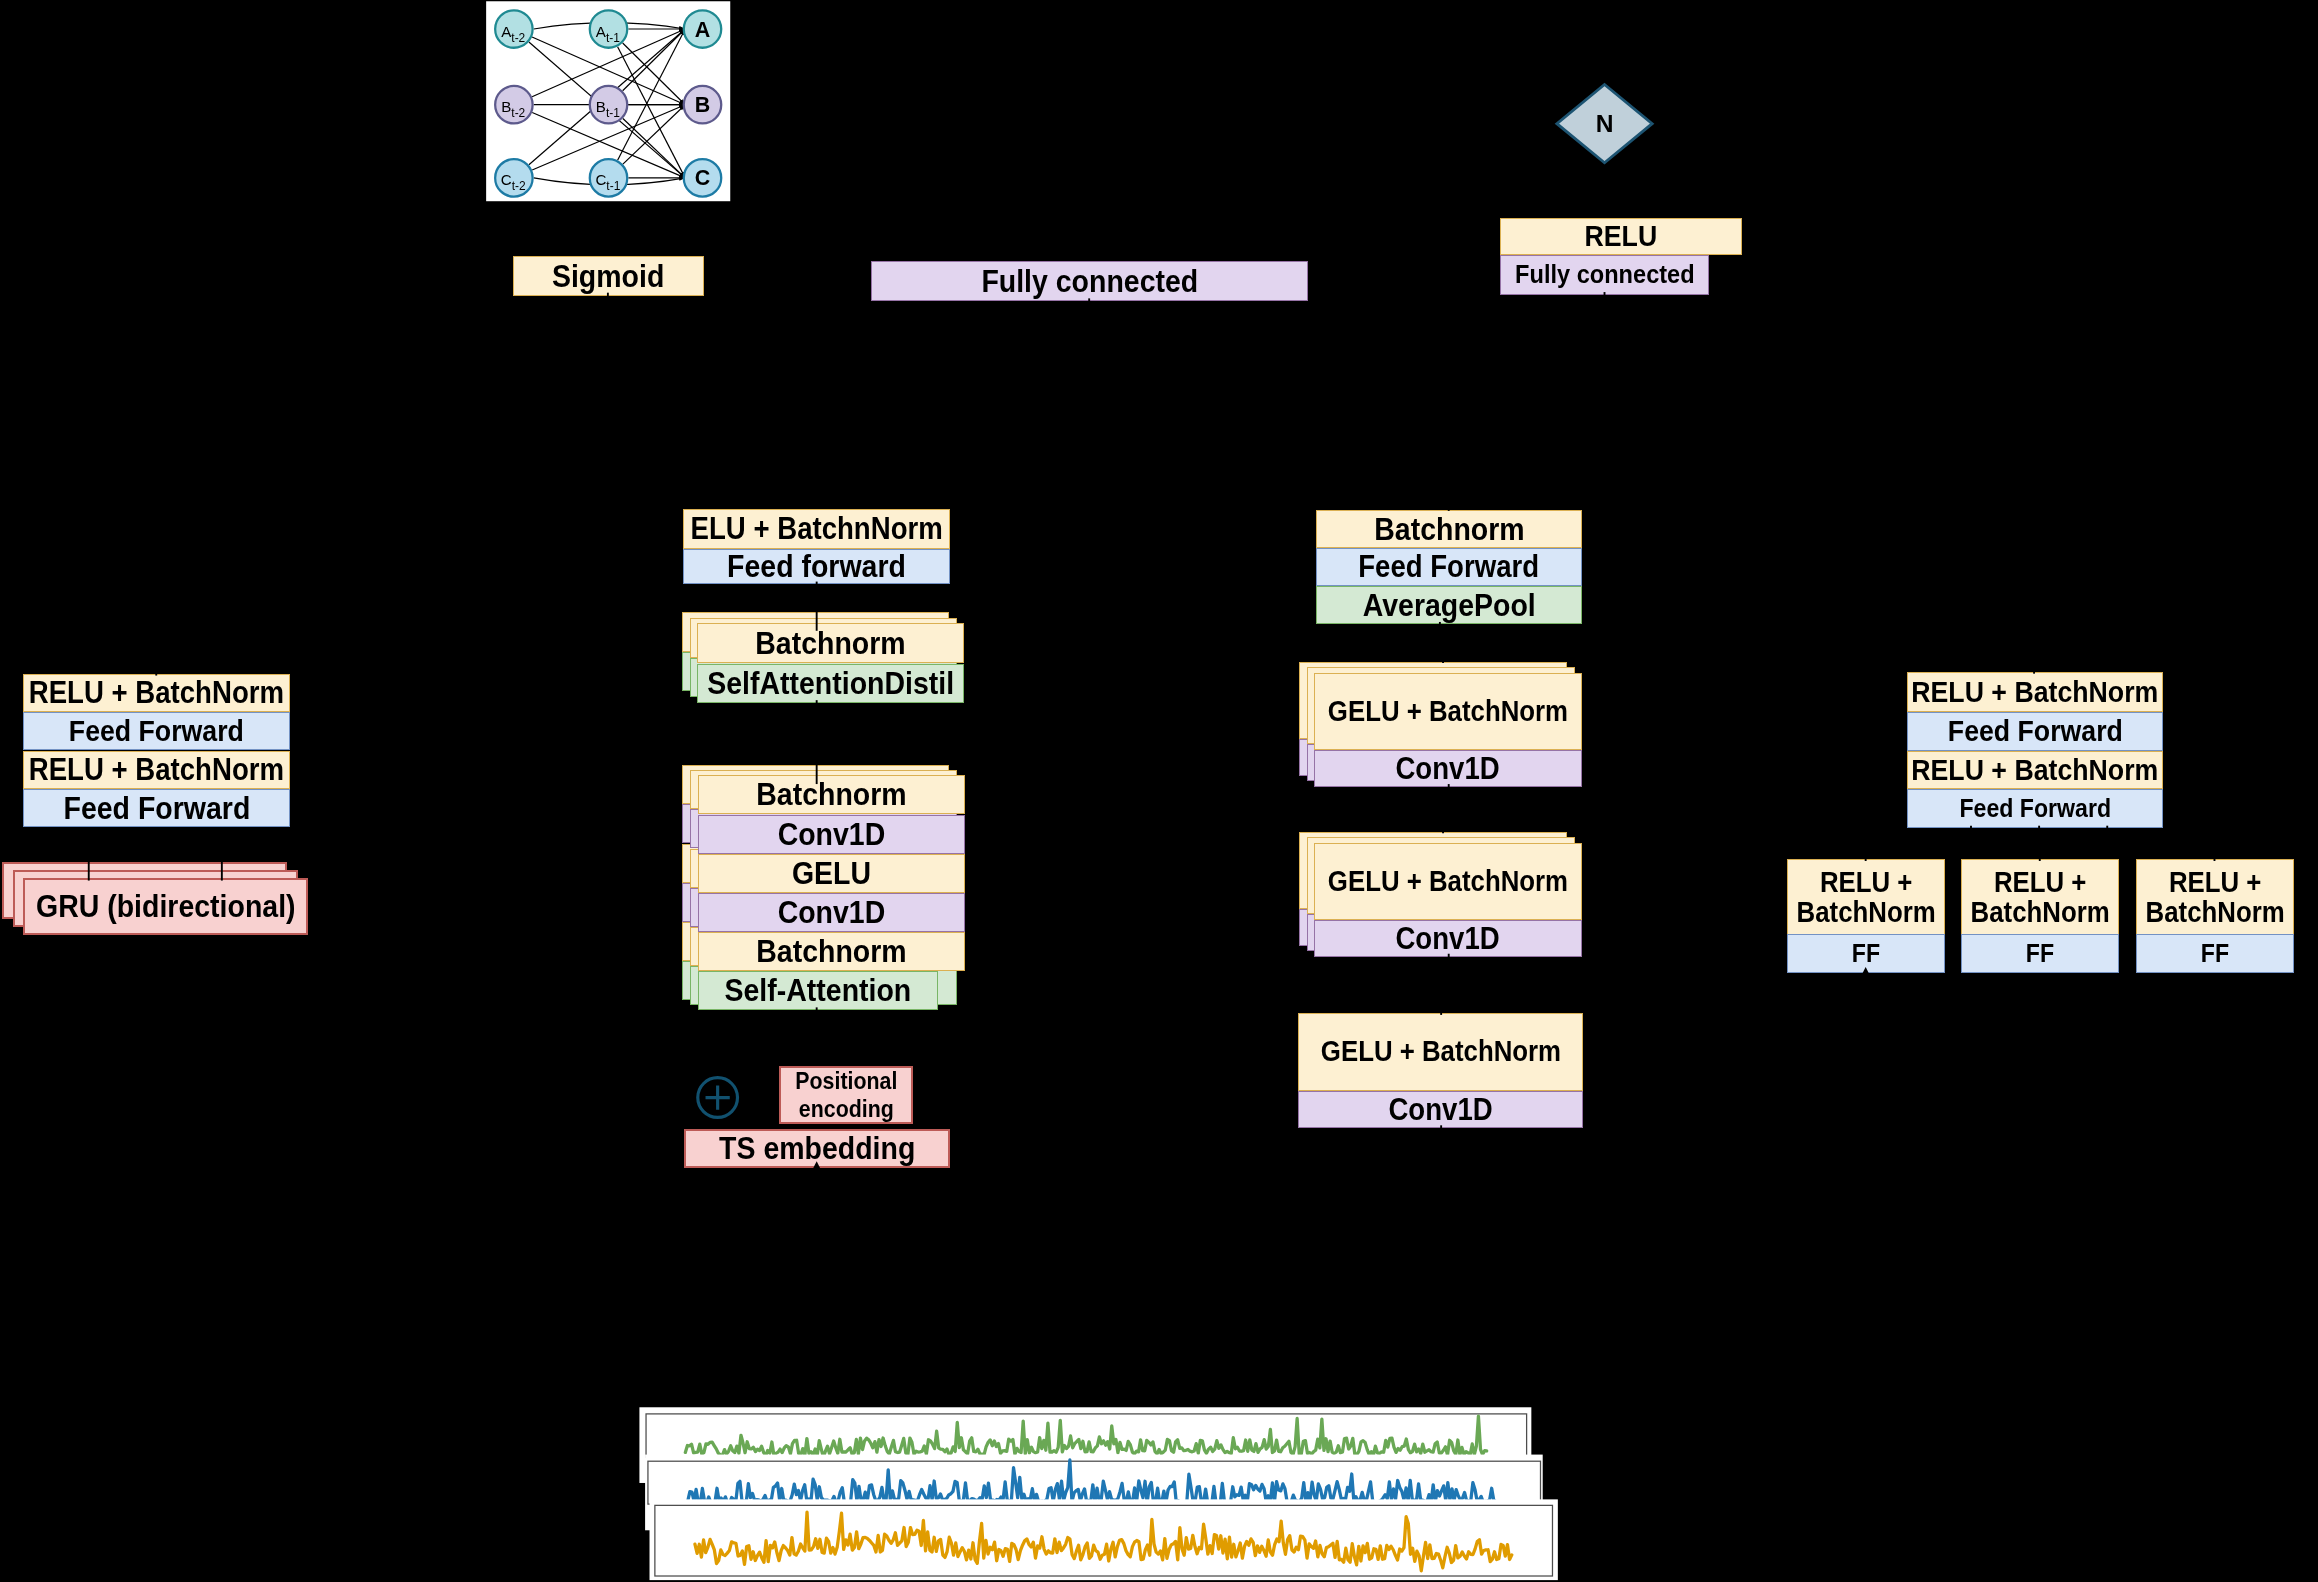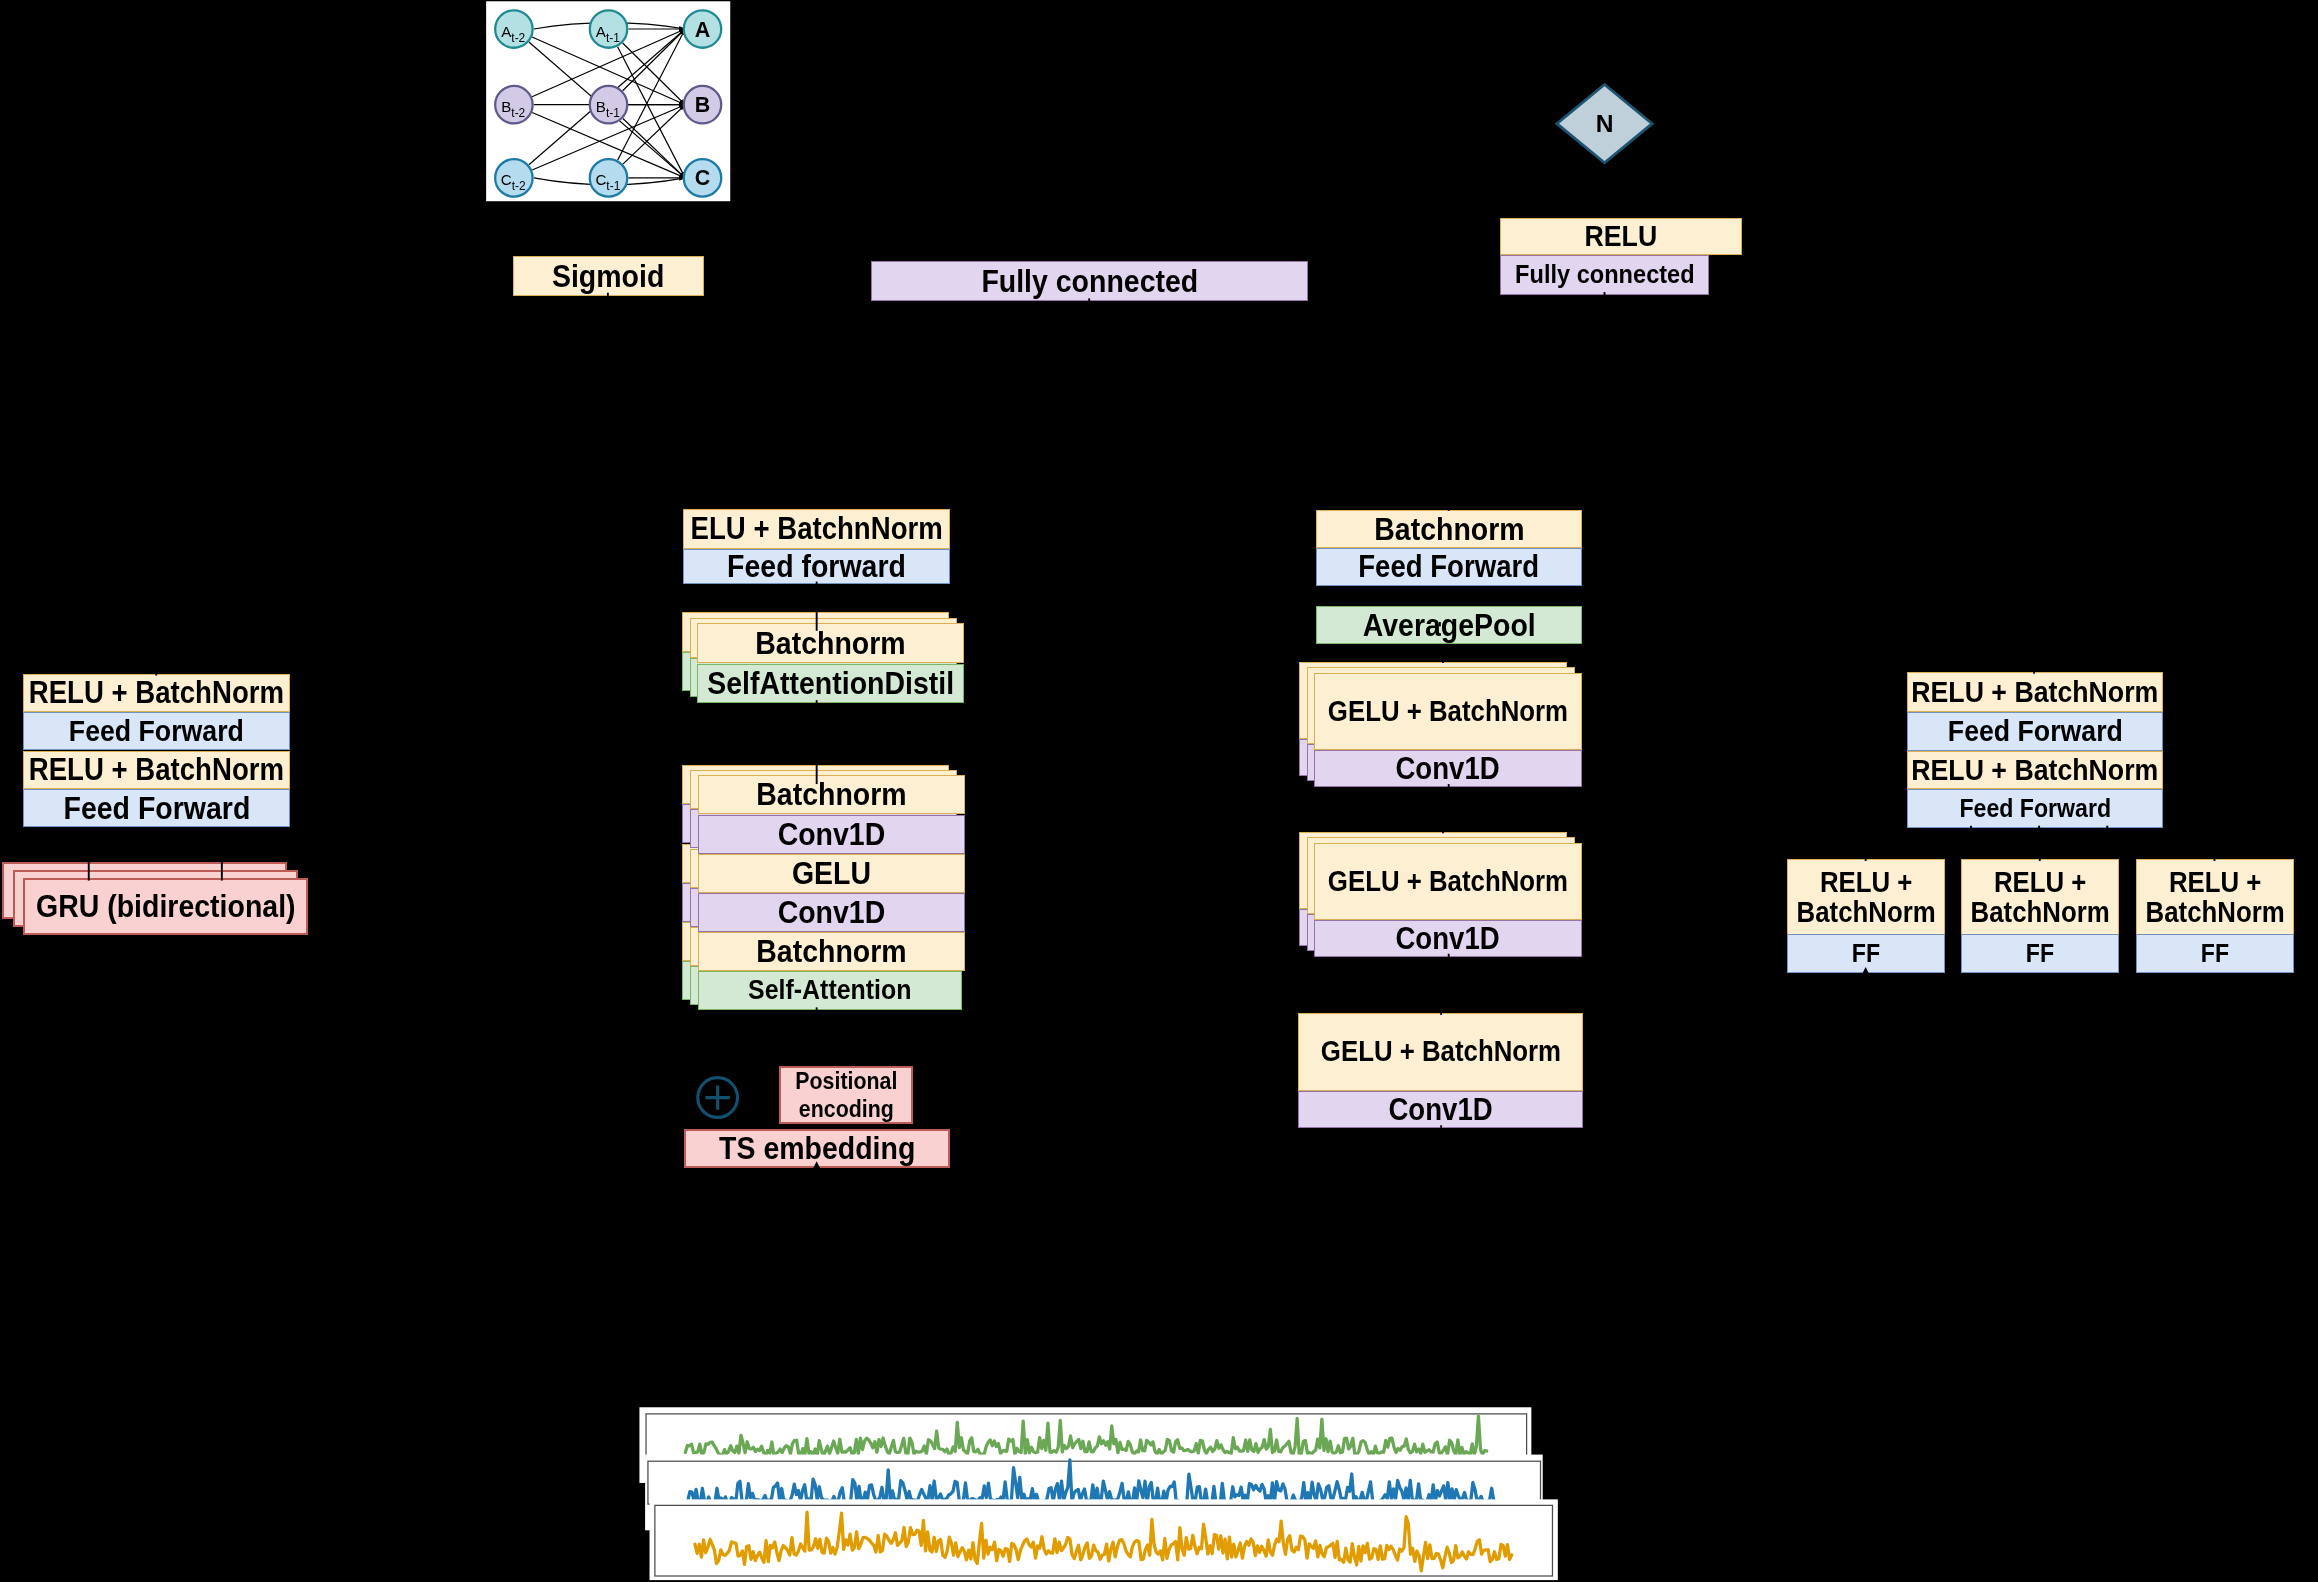--- a/index.html
+++ b/index.html
@@ -175,21 +175,21 @@
       </div>
       <div class="layer" style="left: 698px; top: 854px; width: 267px; height: 39px; background: rgb(253, 240, 210); border: 1.9px solid rgb(219, 176, 82); font-size: 32px; line-height: 1.02;">
         <span>GELU</span>
       </div>
       <div class="layer" style="left: 698px; top: 893px; width: 267px; height: 39px; background: rgb(226, 213, 239); border: 1.9px solid rgb(150, 115, 166); font-size: 32px; line-height: 1.02;">
         <span>Conv1D</span>
       </div>
       <div class="layer" style="left: 698px; top: 932px; width: 267px; height: 39px; background: rgb(253, 240, 210); border: 1.9px solid rgb(219, 176, 82); font-size: 32px; line-height: 1.02;">
         <span>Batchnorm</span>
       </div>
-      <div class="layer" style="left: 698px; top: 971px; width: 264px; height: 39px; background: rgb(212, 233, 211); border: 1.9px solid rgb(121, 181, 102); font-size: 28px; line-height: 1.02;">
+      <div class="layer" style="left: 698px; top: 971px; width: 240px; height: 39px; background: rgb(212, 233, 211); border: 1.9px solid rgb(121, 181, 102); font-size: 32px; line-height: 1.02;">
         <span>Self-Attention</span>
       </div>
     </div>
     <div style="position: absolute; left: 0px; top: 0px;">
       <div class="layer" style="left: 779px; top: 1066px; width: 134px; height: 58px; background: rgb(248, 209, 208); border: 2.5px solid rgb(189, 91, 87); font-size: 24px; line-height: 1.17;">
         <span>Positional
 encoding</span>
       </div>
     </div>
     <div style="position: absolute; left: 0px; top: 0px;">
@@ -197,21 +197,21 @@
         <span>TS embedding</span>
       </div>
     </div>
     <div style="position: absolute; left: 0px; top: 0px;">
       <div class="layer" style="left: 1316px; top: 510px; width: 266px; height: 38px; background: rgb(253, 240, 210); border: 1.9px solid rgb(219, 176, 82); font-size: 32px; line-height: 1.02;">
         <span>Batchnorm</span>
       </div>
       <div class="layer" style="left: 1316px; top: 548px; width: 266px; height: 38px; background: rgb(216, 230, 248); border: 1.9px solid rgb(115, 146, 196); font-size: 31px; line-height: 1.02;">
         <span>Feed Forward</span>
       </div>
-      <div class="layer" style="left: 1316px; top: 586px; width: 266px; height: 38px; background: rgb(212, 233, 211); border: 1.9px solid rgb(121, 181, 102); font-size: 32px; line-height: 1.02; margin-top: 20px;">
+      <div class="layer" style="left: 1316px; top: 586px; width: 266px; height: 38px; background: rgb(212, 233, 211); border: 1.9px solid rgb(121, 181, 102); font-size: 32px; line-height: 1.02;">
         <span>AveragePool</span>
       </div>
     </div>
     <div style="position: absolute; left: 0px; top: 0px;">
       <div class="layer" style="left: 1299px; top: 662px; width: 268px; height: 77px; background: rgb(253, 240, 210); border: 1.9px solid rgb(219, 176, 82); font-size: 29px; line-height: 1.02;"></div>
       <div class="layer" style="left: 1299px; top: 739px; width: 268px; height: 37px; background: rgb(226, 213, 239); border: 1.9px solid rgb(150, 115, 166); font-size: 31px; line-height: 1.02;"></div>
       <div class="layer" style="left: 1307px; top: 667px; width: 268px; height: 77px; background: rgb(253, 240, 210); border: 1.9px solid rgb(219, 176, 82); font-size: 29px; line-height: 1.02;"></div>
       <div class="layer" style="left: 1307px; top: 744px; width: 268px; height: 37px; background: rgb(226, 213, 239); border: 1.9px solid rgb(150, 115, 166); font-size: 31px; line-height: 1.02;"></div>
       <div class="layer" style="left: 1314px; top: 673px; width: 268px; height: 77px; background: rgb(253, 240, 210); border: 1.9px solid rgb(219, 176, 82); font-size: 29px; line-height: 1.02;">
         <span>GELU + BatchNorm</span>

